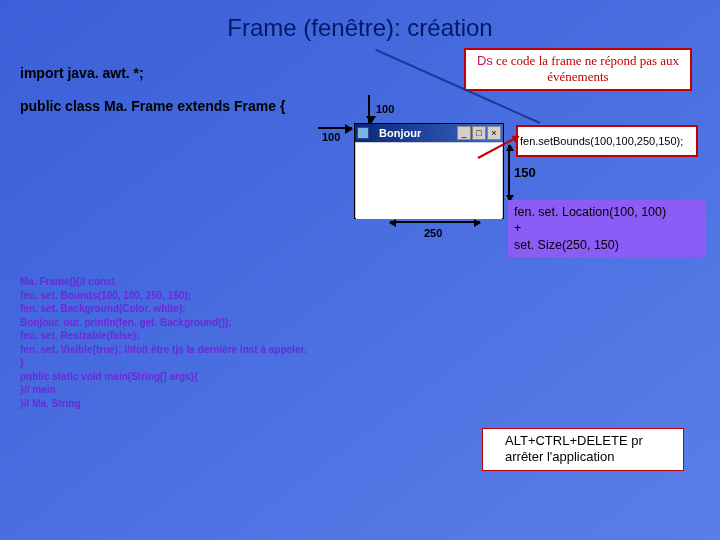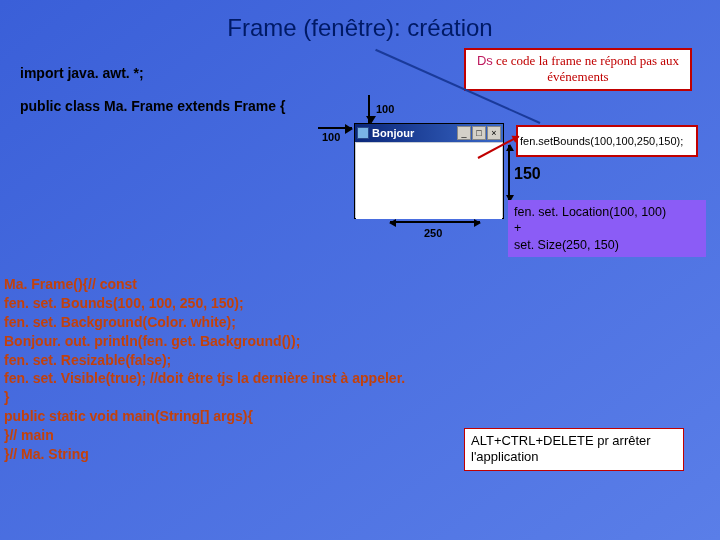--- a/index.html
+++ b/index.html
@@ -23,24 +23,24 @@
     left: 20px;
     top: 64px;
     font-size: 14px;
     color: #000;
     font-weight: bold;
     line-height: 1.35;
     width: 300px;
   }
   .code-bottom {
     position: absolute;
-    left: 4px;
+    left: 20px;
     top: 275px;
-    font-size: 14px;
-    color: #c2410c;
+    font-size: 10px;
+    color: #6d28d9;
     font-weight: bold;
     line-height: 1.35;
     width: 680px;
   }
   .note-box-top {
     position: absolute;
     right: 28px;
     top: 48px;
     width: 228px;
     background: #fff;
@@ -59,24 +59,24 @@
     width: 198px;
     background: #8b5cf6;
     padding: 4px 6px;
     font-size: 12.5px;
     line-height: 1.3;
   }
   .alt-box {
     position: absolute;
     right: 36px;
     top: 428px;
-    width: 220px;
+    width: 202px;
     background: #fff;
     border: 1px solid #c00000;
-    padding: 4px 6px;
+    padding: 4px 22px;
     font-size: 13px;
     line-height: 1.25;
   }
   .fig-area {
     position: absolute;
     left: 318px;
     top: 55px;
     width: 190px;
     height: 210px;
     margin-top: 40px;
@@ -127,21 +127,21 @@
     background: #c8cdd4;
   }
   .win-titlebar {
     height: 18px;
     background: linear-gradient(to right, #0a2678, #3a68c8);
     display: flex;
     align-items: center;
     justify-content: space-between;
     padding: 0 2px;
   }
-  .win-titlebar-left { display: flex; align-items: center; gap: 3px; }
+  .win-titlebar-left { display: flex; align-items: center; gap: 10px; }
   .win-icon { width: 12px; height: 12px; background: #7ab4e6; border: 1px solid #2a4a8a; }
   .win-title-text { color: #fff; font-size: 11px; font-weight: bold; }
   .win-btns { display: flex; gap: 1px; }
   .win-btn { width: 14px; height: 14px; background: #d4d0c8; border: 1px solid #888; font-size: 9px; text-align: center; line-height: 12px; }
   .win-body { height: 76px; background: #fff; margin: 1px; }
   .dim-250 {
     position: absolute;
     left: 72px;
     top: 126px;
     height: 2px;
@@ -154,21 +154,21 @@
   .dim-150 {
     position: absolute;
     left: 190px;
     top: 50px;
     width: 2px;
     height: 56px;
     border-left: 2px solid #000;
   }
   .dim-150::before { content:''; position:absolute; left:-4px; top:-1px; border-bottom:7px solid #000; border-left:4px solid transparent; border-right:4px solid transparent; }
   .dim-150::after { content:''; position:absolute; left:-4px; bottom:-1px; border-top:7px solid #000; border-left:4px solid transparent; border-right:4px solid transparent; }
-  .lbl-150 { position: absolute; left: 196px; top: 70px; font-size: 16px; font-weight: bold; text-align: center; }
+  .lbl-150 { position: absolute; left: 196px; top: 70px; font-size: 13px; font-weight: bold; text-align: center; }
   .setbounds-callout {
     position:absolute;
     left: 198px;
     top: 30px;
     width: 182px;
     background:#fff;
     border:2px solid #c00000;
     font-size:11px;
     padding:8px 2px;
     white-space: nowrap;

